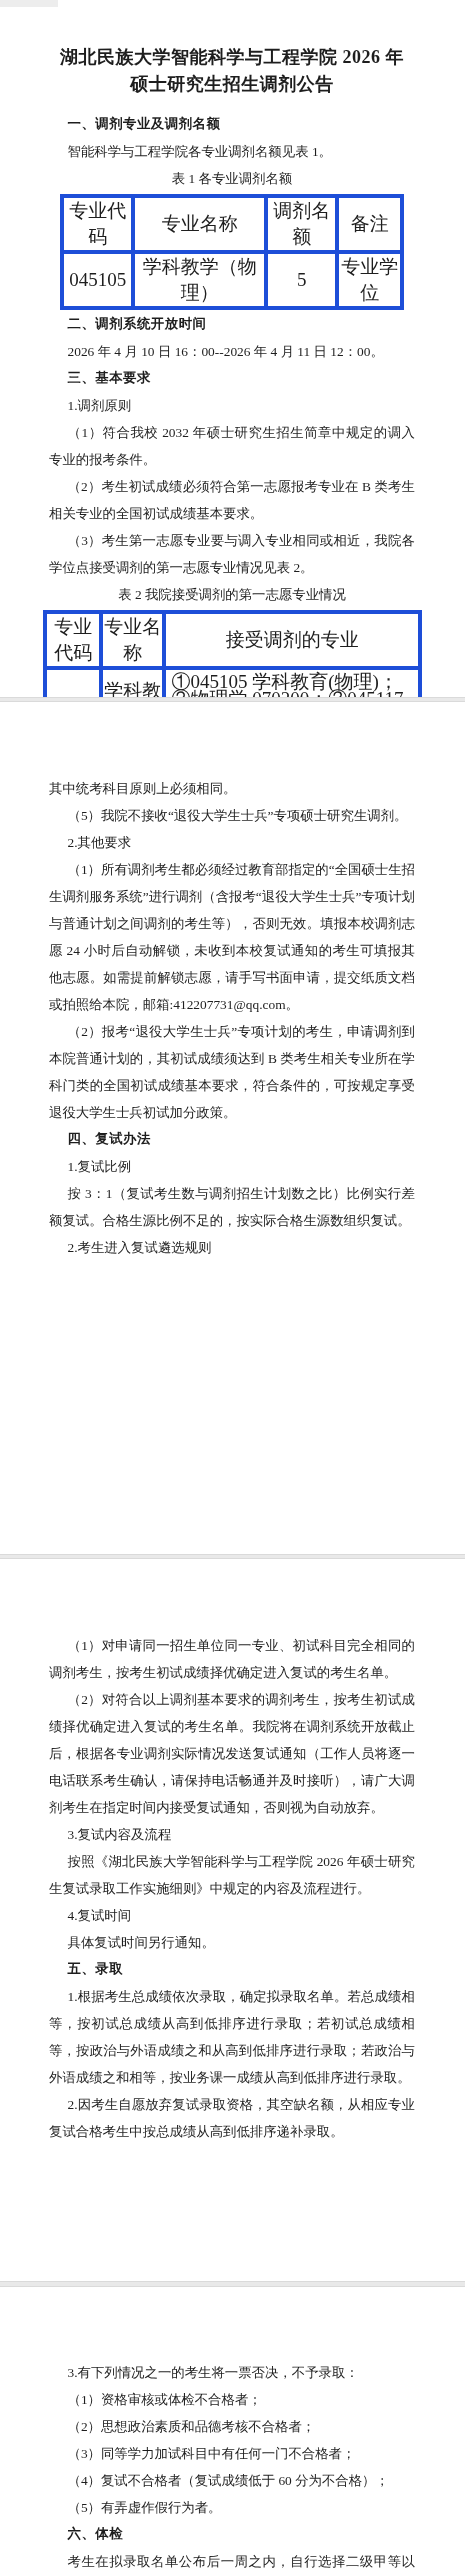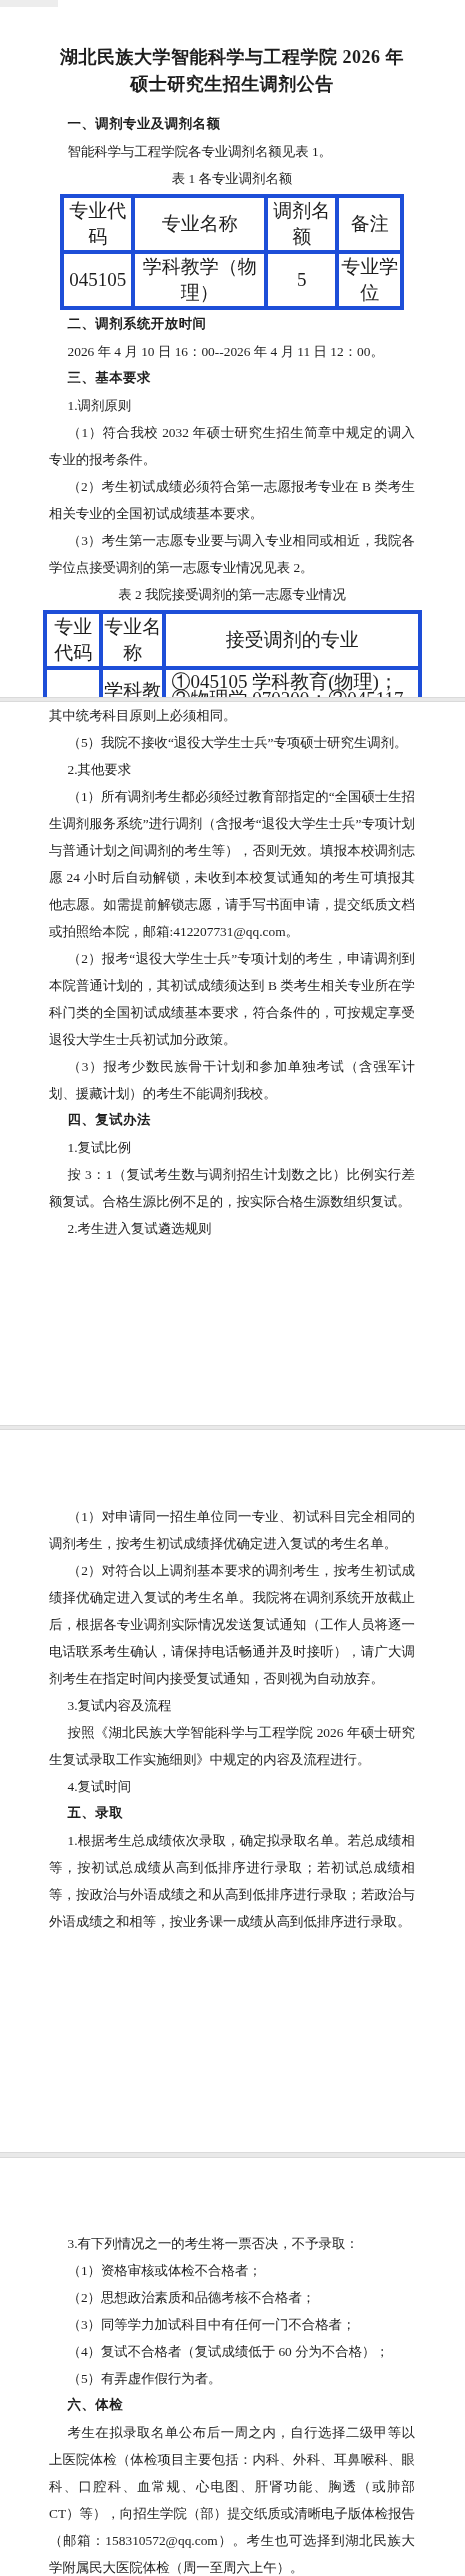--- a/index.html
+++ b/index.html
@@ -15,21 +15,21 @@
     width: 58px; height: 6.7px;
     background: #ededed;
   }
   .page {
     background: #ffffff;
     padding-left: 49px;
     padding-right: 50px;
     overflow: hidden;
   }
   .page-1 { height: 697px; padding-top: 44px; }
-  .page-2 { height: 723px; }
+  .page-2 { height: 852px; padding-top: 73px; }
   .page-3 { height: 722px; padding-top: 73px; }
   .page-4 { height: 720px; padding-top: 72px; }
   .pagebreak {
     height: 5.2px;
     background: #e9e9e9;
     border-top: 0.5px solid #dadada;
     border-bottom: 0.5px solid #dadada;
   }
   .title { text-align: center; margin-bottom: 13.4px; }
   .title .tline {
@@ -151,37 +151,38 @@
   </div>
 
   <div class="pagebreak"></div>
 
   <div class="page page-2">
     <p class="cont">其中统考科目原则上必须相同。</p>
     <p class="para">（5）我院不接收“退役大学生士兵”专项硕士研究生调剂。</p>
     <p class="sub">2.其他要求</p>
     <p class="para">（1）所有调剂考生都必须经过教育部指定的“全国硕士生招生调剂服务系统”进行调剂（含报考“退役大学生士兵”专项计划与普通计划之间调剂的考生等），否则无效。填报本校调剂志愿 24 小时后自动解锁，未收到本校复试通知的考生可填报其他志愿。如需提前解锁志愿，请手写书面申请，提交纸质文档或拍照给本院，邮箱:412207731@qq.com。</p>
     <p class="para">（2）报考“退役大学生士兵”专项计划的考生，申请调剂到本院普通计划的，其初试成绩须达到 B 类考生相关专业所在学科门类的全国初试成绩基本要求，符合条件的，可按规定享受退役大学生士兵初试加分政策。</p>
-    <p class="para">（3）报考少数民族骨干计划和参加单独考试（含强军计划、援藏计划）的考生不能调剂我校。</p>
     <div class="h1">四、复试办法</div>
     <p class="sub">1.复试比例</p>
     <p class="para">按 3：1（复试考生数与调剂招生计划数之比）比例实行差额复试。合格生源比例不足的，按实际合格生源数组织复试。</p>
     <p class="sub">2.考生进入复试遴选规则</p>
   </div>
 
   <div class="pagebreak"></div>
 
   <div class="page page-3">
     <p class="para">（1）对申请同一招生单位同一专业、初试科目完全相同的调剂考生，按考生初试成绩择优确定进入复试的考生名单。</p>
     <p class="para">（2）对符合以上调剂基本要求的调剂考生，按考生初试成绩择优确定进入复试的考生名单。我院将在调剂系统开放截止后，根据各专业调剂实际情况发送复试通知（工作人员将逐一电话联系考生确认，请保持电话畅通并及时接听），请广大调剂考生在指定时间内接受复试通知，否则视为自动放弃。</p>
     <p class="sub">3.复试内容及流程</p>
     <p class="para">按照《湖北民族大学智能科学与工程学院 2026 年硕士研究生复试录取工作实施细则》中规定的内容及流程进行。</p>
     <p class="sub">4.复试时间</p>
+    <p class="para">具体复试时间另行通知。</p>
     <div class="h1">五、录取</div>
     <p class="para">1.根据考生总成绩依次录取，确定拟录取名单。若总成绩相等，按初试总成绩从高到低排序进行录取；若初试总成绩相等，按政治与外语成绩之和从高到低排序进行录取；若政治与外语成绩之和相等，按业务课一成绩从高到低排序进行录取。</p>
+    <p class="para">2.因考生自愿放弃复试录取资格，其空缺名额，从相应专业复试合格考生中按总成绩从高到低排序递补录取。</p>
   </div>
 
   <div class="pagebreak"></div>
 
   <div class="page page-4">
     <p class="para">3.有下列情况之一的考生将一票否决，不予录取：</p>
     <p class="para">（1）资格审核或体检不合格者；</p>
     <p class="para">（2）思想政治素质和品德考核不合格者；</p>
     <p class="para">（3）同等学力加试科目中有任何一门不合格者；</p>
     <p class="para">（4）复试不合格者（复试成绩低于 60 分为不合格）；</p>

